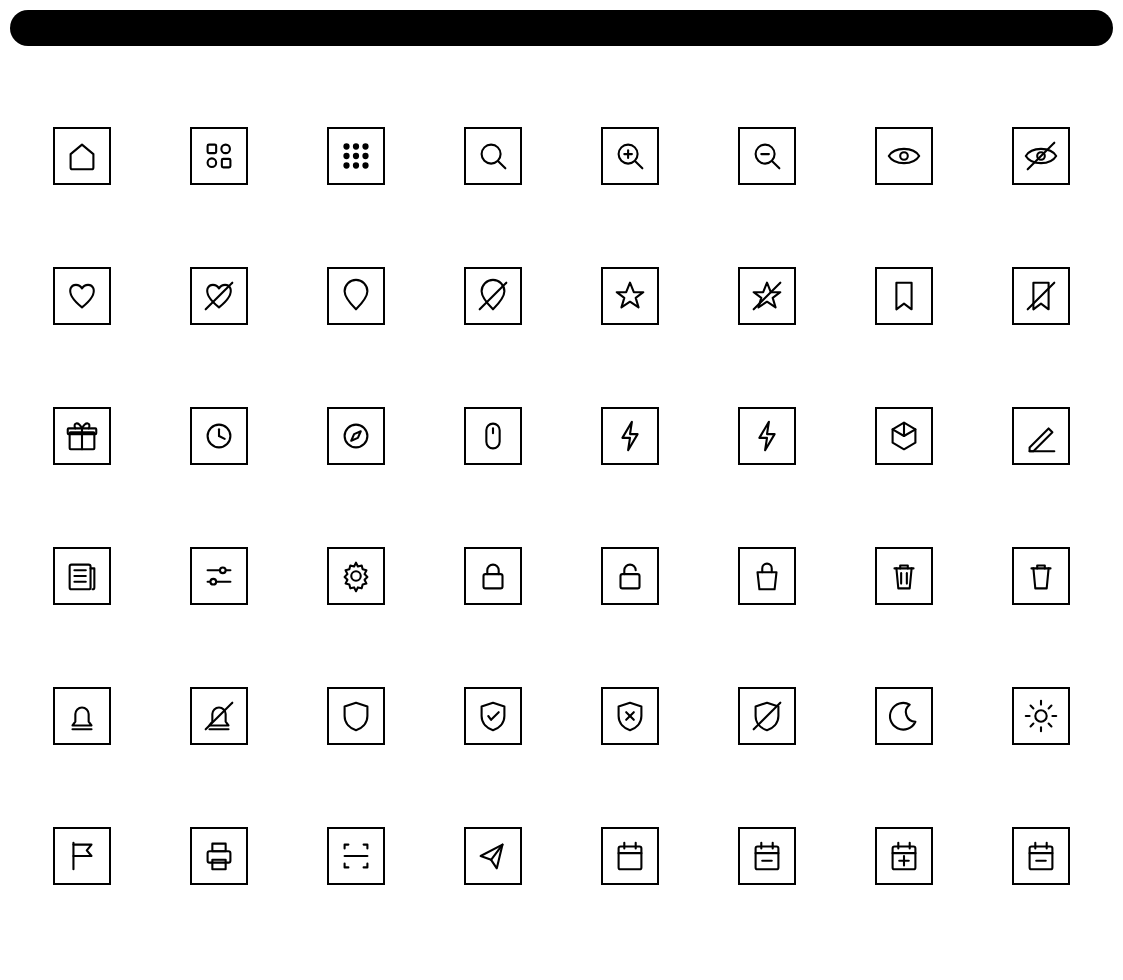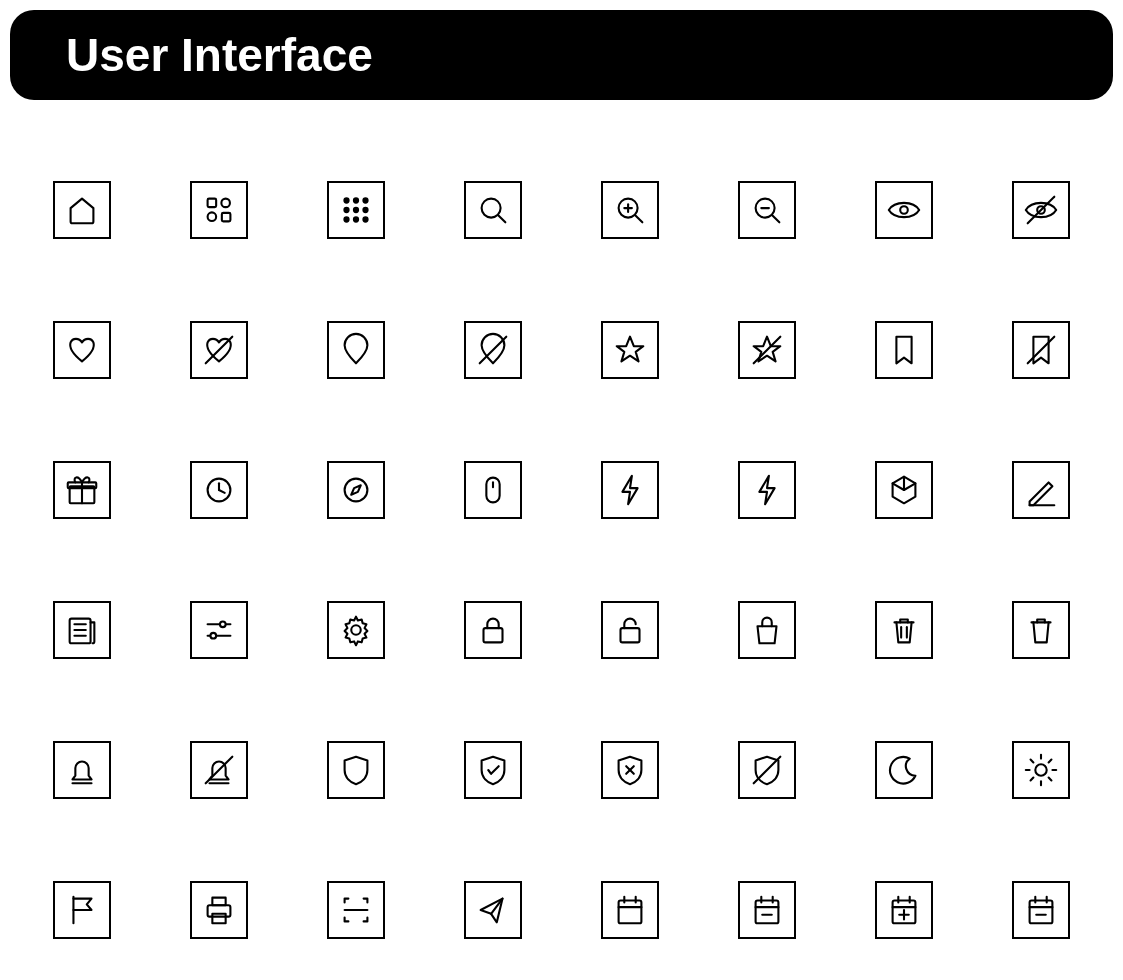--- a/index.html
+++ b/index.html
@@ -47,21 +47,20 @@
     display: flex;
     align-items: center;
     justify-content: center;
   }
   svg { display: block; }
 </style>
 </head>
 <body>
 
 <div class="header">
-  <div class="title">User Interface</div>
 </div>
 
 <div class="grid" id="grid">
     <div class="cell">
       <div class="iconbox">
         <svg width="38" height="38" viewBox="0 0 40 40" fill="none" stroke="#000" stroke-width="2.2" stroke-linecap="round" stroke-linejoin="round">
           <path d="M8 18 L20 8 L32 18 V32 a2 2 0 0 1 -2 2 H10 a2 2 0 0 1 -2 -2 Z"></path>
         </svg>
       </div>
     </div>

